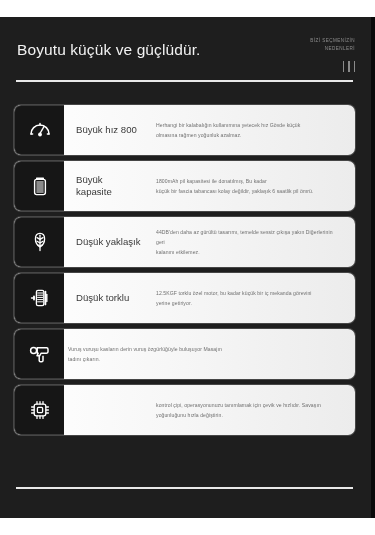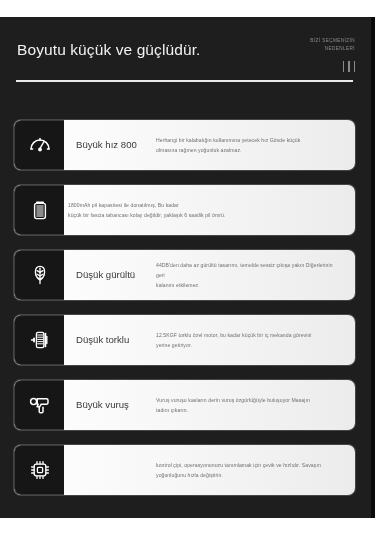--- a/index.html
+++ b/index.html
@@ -87,21 +87,20 @@
     position: relative;
     display: flex;
     align-items: stretch;
     width: 341px;
     height: 50px;
     margin-bottom: 6px;
     border-radius: 7px;
     background: linear-gradient(90deg,#ffffff 0%,#f7f7f7 45%,#ececec 100%);
     overflow: hidden;
     box-shadow: 0 0 0 1px rgba(255,255,255,.18);
-    margin-top: 15px;
   }
   .card .iconbox {
     flex: 0 0 50px;
     width: 50px; height: 50px;
     background: #161616;
     border-radius: 7px 0 0 7px;
     display: flex;
     align-items: center;
     justify-content: center;
     border: 1px solid #3a3a3a;
@@ -179,36 +178,40 @@
     <div class="card">
       <div class="iconbox">
         <svg width="26" height="26" viewBox="0 0 26 26" fill="none" stroke="#ffffff" stroke-width="1.4">
           <rect x="9" y="4.6" width="8" height="2" rx="0.6" fill="#ffffff" stroke="none"></rect>
           <rect x="7.6" y="6.4" width="10.8" height="15.2" rx="2"></rect>
           <g stroke-width="1.1">
             <path d="M9.4 9h7.2M9.4 11h7.2M9.4 13h7.2M9.4 15h7.2M9.4 17h7.2M9.4 19h7.2"></path>
           </g>
         </svg>
       </div>
+      <div class="title">
+        <span>Büyük</span>
+        <span>kapasite</span>
+      </div>
       <div class="desc">
         <span>1800mAh pil kapasitesi ile donatılmış, Bu kadar</span>
         <span>küçük bir fascia tabancası kolay değildir, yaklaşık 6 saatlik pil ömrü.</span>
       </div>
     </div>
 
     <div class="card">
       <div class="iconbox">
         <svg width="26" height="26" viewBox="0 0 26 26" fill="none" stroke="#ffffff" stroke-width="1.3" stroke-linecap="round">
           <path d="M13 4.4c3 0 4.6 2.4 4.6 5.6 0 3.4-2 6.4-4.6 8-2.6-1.6-4.6-4.6-4.6-8 0-3.2 1.6-5.6 4.6-5.6z"></path>
           <path d="M13 6.2v15.4"></path>
           <path d="M13 10.4 10 8.6M13 10.4 16 8.6M13 14 10 12.2M13 14 16 12.2M13 17.4l-2.4-1.6M13 17.4l2.4-1.6"></path>
         </svg>
       </div>
       <div class="title">
-        <span>Düşük gürültü</span>
+        <span>Düşük yaklaşık</span>
       </div>
       <div class="desc">
         <span>44DB'den daha az gürültü tasarımı, temelde sessiz çıkışa yakın Diğerlerinin geri</span>
         <span>kalanını etkilemez.</span>
       </div>
     </div>
 
     <div class="card">
       <div class="iconbox">
         <svg width="26" height="26" viewBox="0 0 26 26" fill="none" stroke="#ffffff" stroke-width="1.3" stroke-linecap="round">
@@ -232,23 +235,20 @@
     </div>
 
     <div class="card">
       <div class="iconbox">
         <svg width="27" height="27" viewBox="0 0 27 27" fill="none" stroke="#ffffff" stroke-width="1.5" stroke-linejoin="round">
           <circle cx="7.6" cy="9.4" r="3"></circle>
           <path d="M11.2 6.8h9.4a1.4 1.4 0 0 1 1.4 1.4v2.6a1.4 1.4 0 0 1-1.4 1.4h-5.4l-1.6 2.6h-2.6l1.2-2.6h-1v-5.4z"></path>
           <path d="M13.2 14.8v4.6a1.4 1.4 0 0 0 1.4 1.4h1a1.4 1.4 0 0 0 1.4-1.4v-4.6"></path>
         </svg>
       </div>
-      <div class="title">
-        <span>Büyük vuruş</span>
-      </div>
       <div class="desc">
         <span>Vuruş vuruşu kasların derin vuruş özgürlüğüyle buluşuyor Masajın</span>
         <span>tadını çıkarın.</span>
       </div>
     </div>
 
     <div class="card">
       <div class="iconbox">
         <svg width="26" height="26" viewBox="0 0 26 26" fill="none" stroke="#ffffff" stroke-width="1.3" stroke-linecap="round">
           <rect x="7.2" y="7.2" width="11.6" height="11.6" rx="2"></rect>

